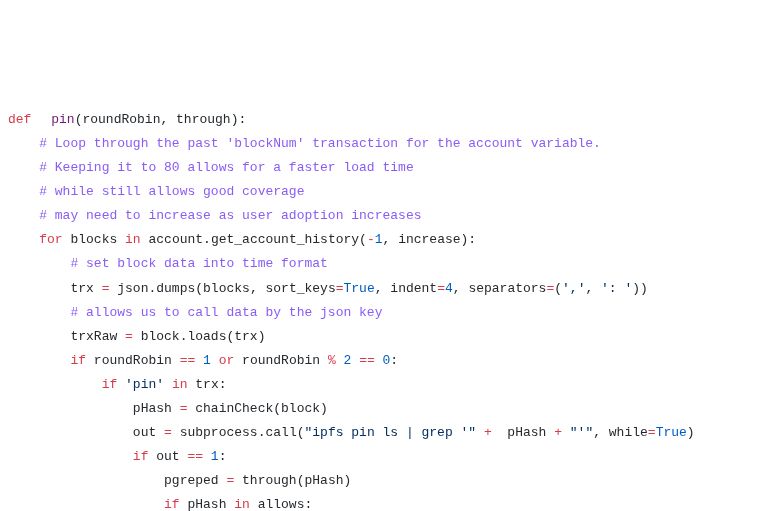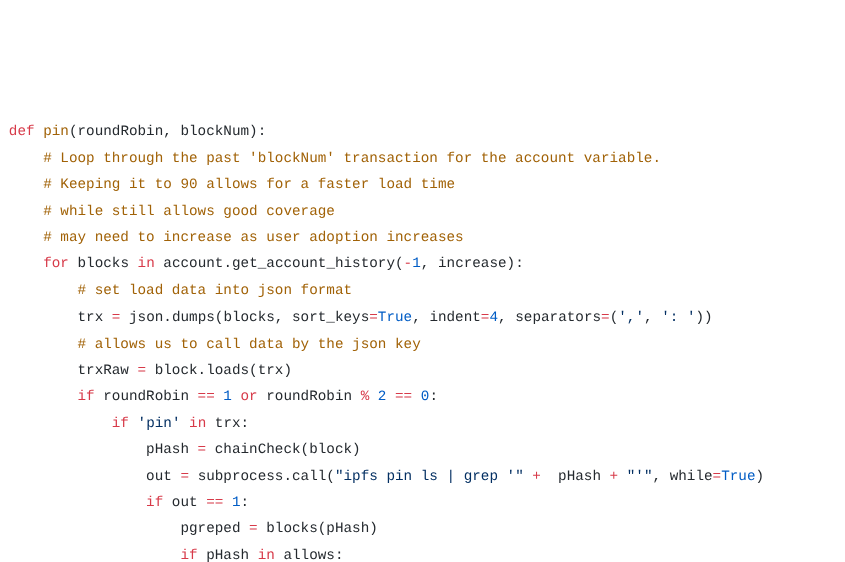--- a/index.html
+++ b/index.html
@@ -7,47 +7,47 @@
     padding: 12px 8px;
     background: #ffffff;
     font-family: "SFMono-Regular", Consolas, "Liberation Mono", Menlo, monospace;
     font-size: 13px;
     line-height: 1.85;
     color: #24292e;
     white-space: pre;
     overflow: hidden;
   }
   .kw   { color: #d73a49; margin-top: 16px; } 
-  .fn   { color: #a16207; } 
-  .cmnt { color: #a16207; } 
+  .fn   { color: #701a75; margin-left: 12px; } 
+  .cmnt { color: #8b5cf6; } 
   .str  { color: #032f62; } 
   .num  { color: #005cc5; } 
   .op   { color: #d73a49; } 
 </style>
 </head>
 <body>
 
 
 
-<div><span><span class="kw">def</span> <span class="fn">pin</span><span>(roundRobin, blockNum):</span></span>
+<div><span><span class="kw">def</span> <span class="fn">pin</span><span>(roundRobin, through):</span></span>
 <span>    <span class="cmnt"># Loop through the past 'blockNum' transaction for the account variable.</span></span>
-<span>    <span class="cmnt"># Keeping it to 90 allows for a faster load time</span></span>
+<span>    <span class="cmnt"># Keeping it to 80 allows for a faster load time</span></span>
 <span>    <span class="cmnt"># while still allows good coverage</span></span>
 <span>    <span class="cmnt"># may need to increase as user adoption increases</span></span>
 <span>    <span class="kw">for</span> <span>blocks</span> <span class="kw">in</span> <span>account.get_account_history(</span><span class="op">-</span><span class="num">1</span><span>, increase):</span></span>
-<span>        <span class="cmnt"># set load data into json format</span></span>
+<span>        <span class="cmnt"># set block data into time format</span></span>
 <span>        <span>trx </span><span class="op">=</span><span> json.dumps(blocks, </span><span>sort_keys</span><span class="op">=</span><span class="num">True</span><span>, </span><span>indent</span><span class="op">=</span><span class="num">4</span><span>, </span><span>separators</span><span class="op">=</span><span>(</span><span class="str">','</span><span>, </span><span class="str">': '</span><span>))</span></span>
 <span>        <span class="cmnt"># allows us to call data by the json key</span></span>
 <span>        <span>trxRaw </span><span class="op">=</span><span> block.loads(trx)</span></span>
 <span>        <span class="kw">if</span><span> roundRobin </span><span class="op">==</span><span class="num"> 1 </span><span class="kw">or</span><span> roundRobin </span><span class="op">%</span><span class="num"> 2 </span><span class="op">==</span><span class="num"> 0</span><span>:</span></span>
 <span>            <span class="kw">if</span><span> </span><span class="str">'pin'</span><span> </span><span class="kw">in</span><span> trx:</span></span>
 <span>                <span>pHash </span><span class="op">=</span><span> chainCheck(block)</span></span>
 <span>                <span>out </span><span class="op">=</span><span> subprocess.call(</span><span class="str">"ipfs pin ls | grep '"</span><span> </span><span class="op">+</span><span>  pHash </span><span class="op">+</span><span> </span><span class="str">"'"</span><span>, </span><span>while</span><span class="op">=</span><span class="num">True</span><span>)</span></span>
 <span>                <span class="kw">if</span><span> out </span><span class="op">==</span><span class="num"> 1</span><span>:</span></span>
-<span>                    <span>pgreped </span><span class="op">=</span><span> blocks(pHash)</span></span>
+<span>                    <span>pgreped </span><span class="op">=</span><span> through(pHash)</span></span>
 <span>                    <span class="kw">if</span><span> pHash </span><span class="kw">in</span><span> allows:</span></span>
 
 
 
 
 </div>
 
 
 
 

